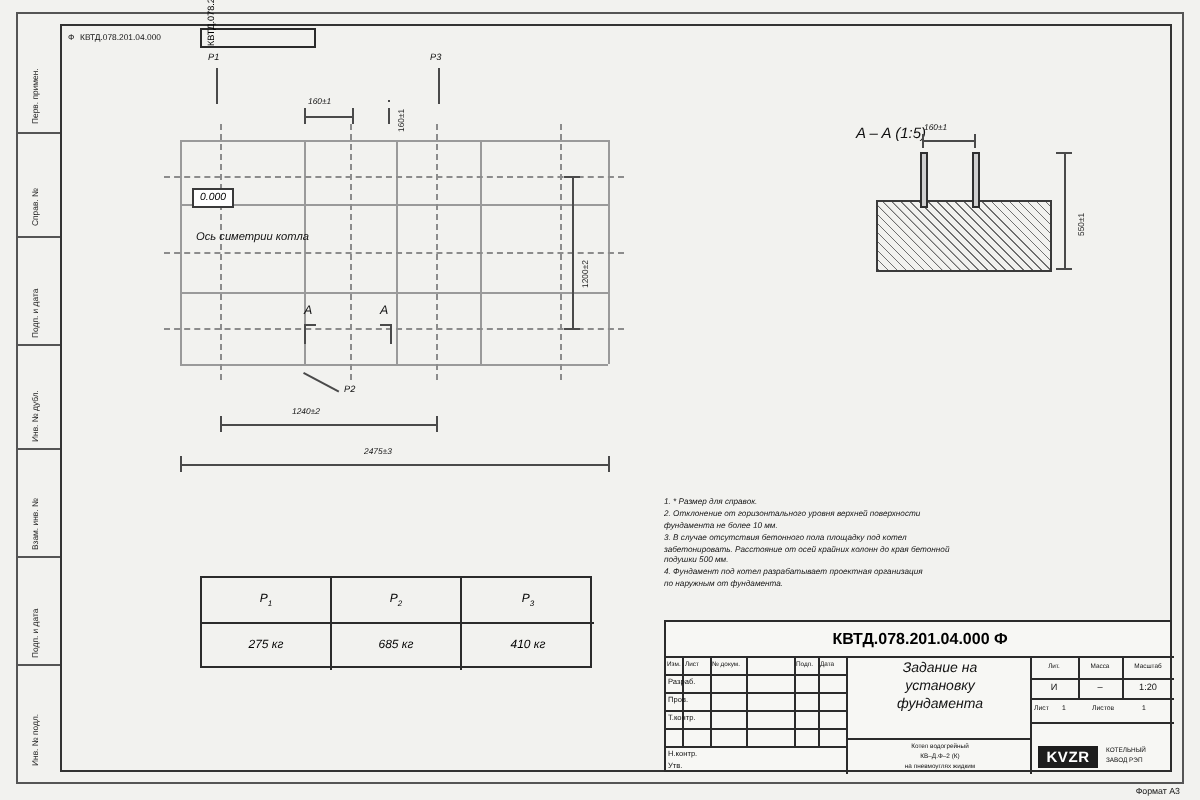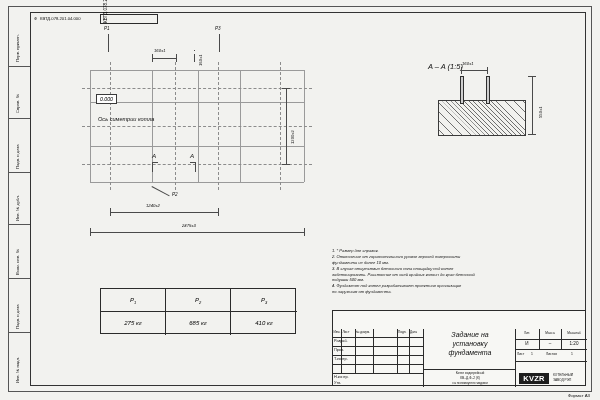--- a/index.html
+++ b/index.html
@@ -207,20 +207,21 @@
       <div class="hcell"><span>P</span><sub style="font-size:4px">2</sub></div>
       <div class="vcell">685 кг</div>
     </div>
     <div class="col" style="left:130px;width:66px;">
       <div class="hcell"><span>P</span><sub style="font-size:4px">3</sub></div>
       <div class="vcell">410 кг</div>
     </div>
   </div>
 
   <div id="tb">
+    <div id="tbcode">КВТД.078.201.04.000   Ф</div>
 
     <div id="tbbody">
 
       <div class="tbline" style="left:8px;top:0;width:1px;height:44px;"></div>
       <div class="tbline" style="left:22px;top:0;width:1px;height:44px;"></div>
       <div class="tbline" style="left:40px;top:0;width:1px;height:44px;"></div>
       <div class="tbline" style="left:64px;top:0;width:1px;height:44px;"></div>
       <div class="tbline" style="left:76px;top:0;width:1px;height:44px;"></div>
       <div class="tbline" style="left:90px;top:0;width:1px;height:58px;"></div>
       <div class="tbline" style="left:182px;top:0;width:1px;height:58px;"></div>

